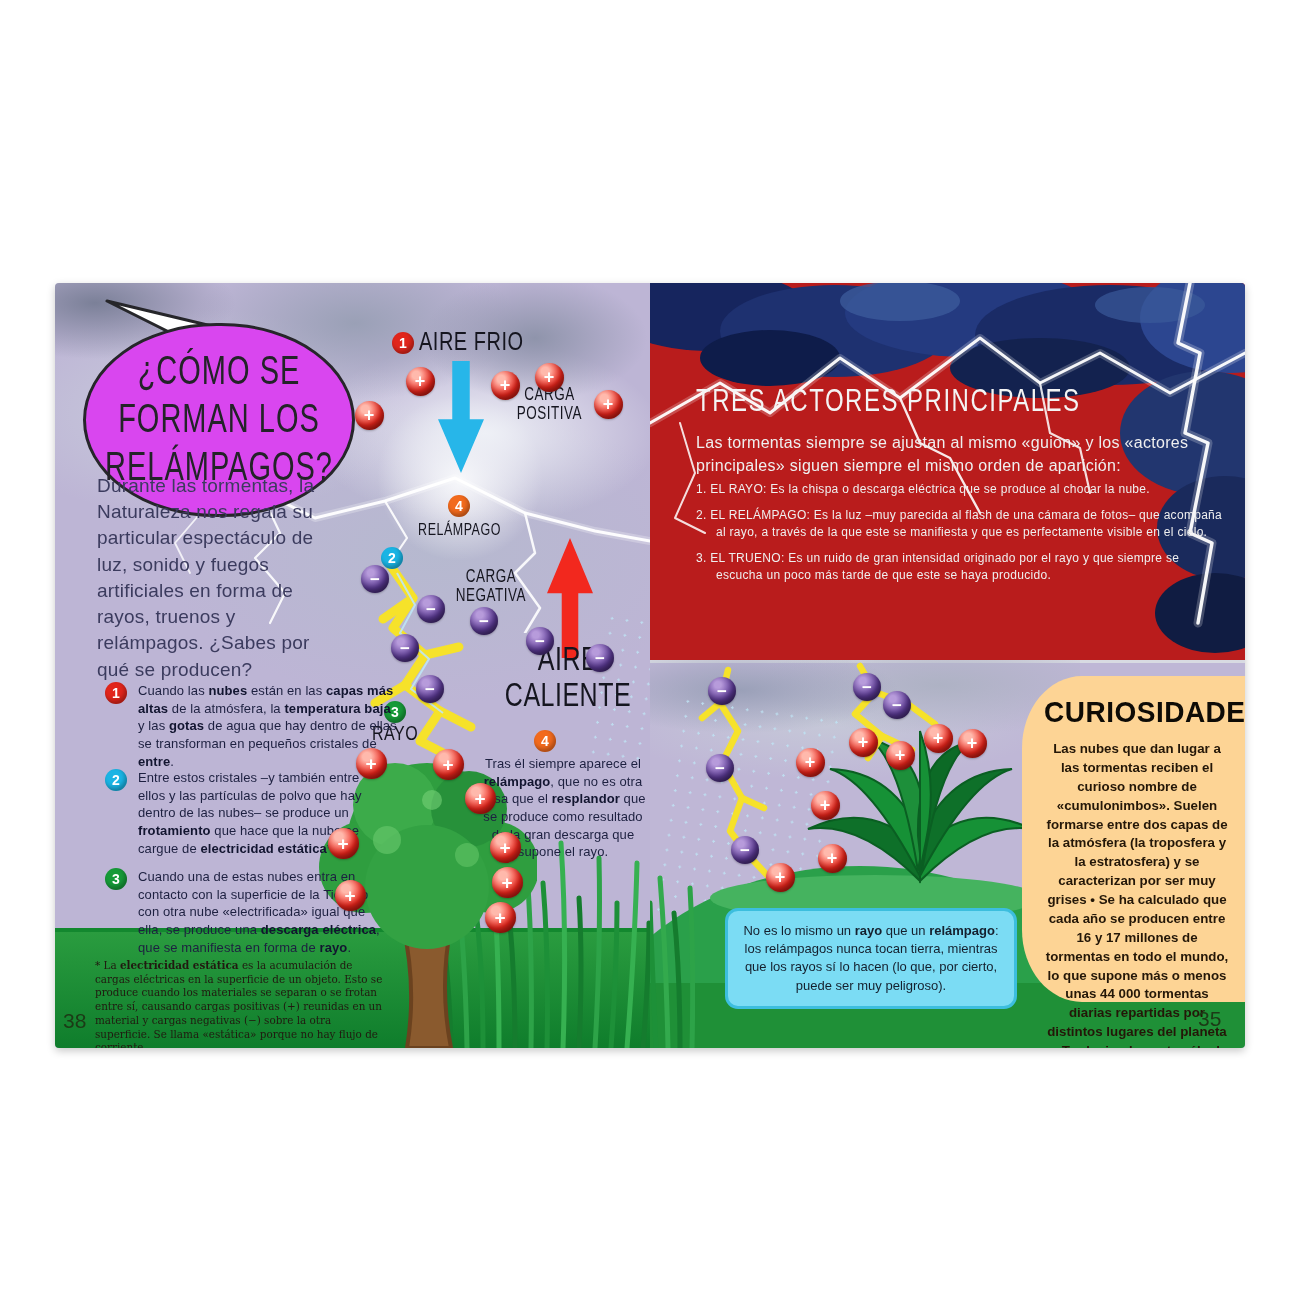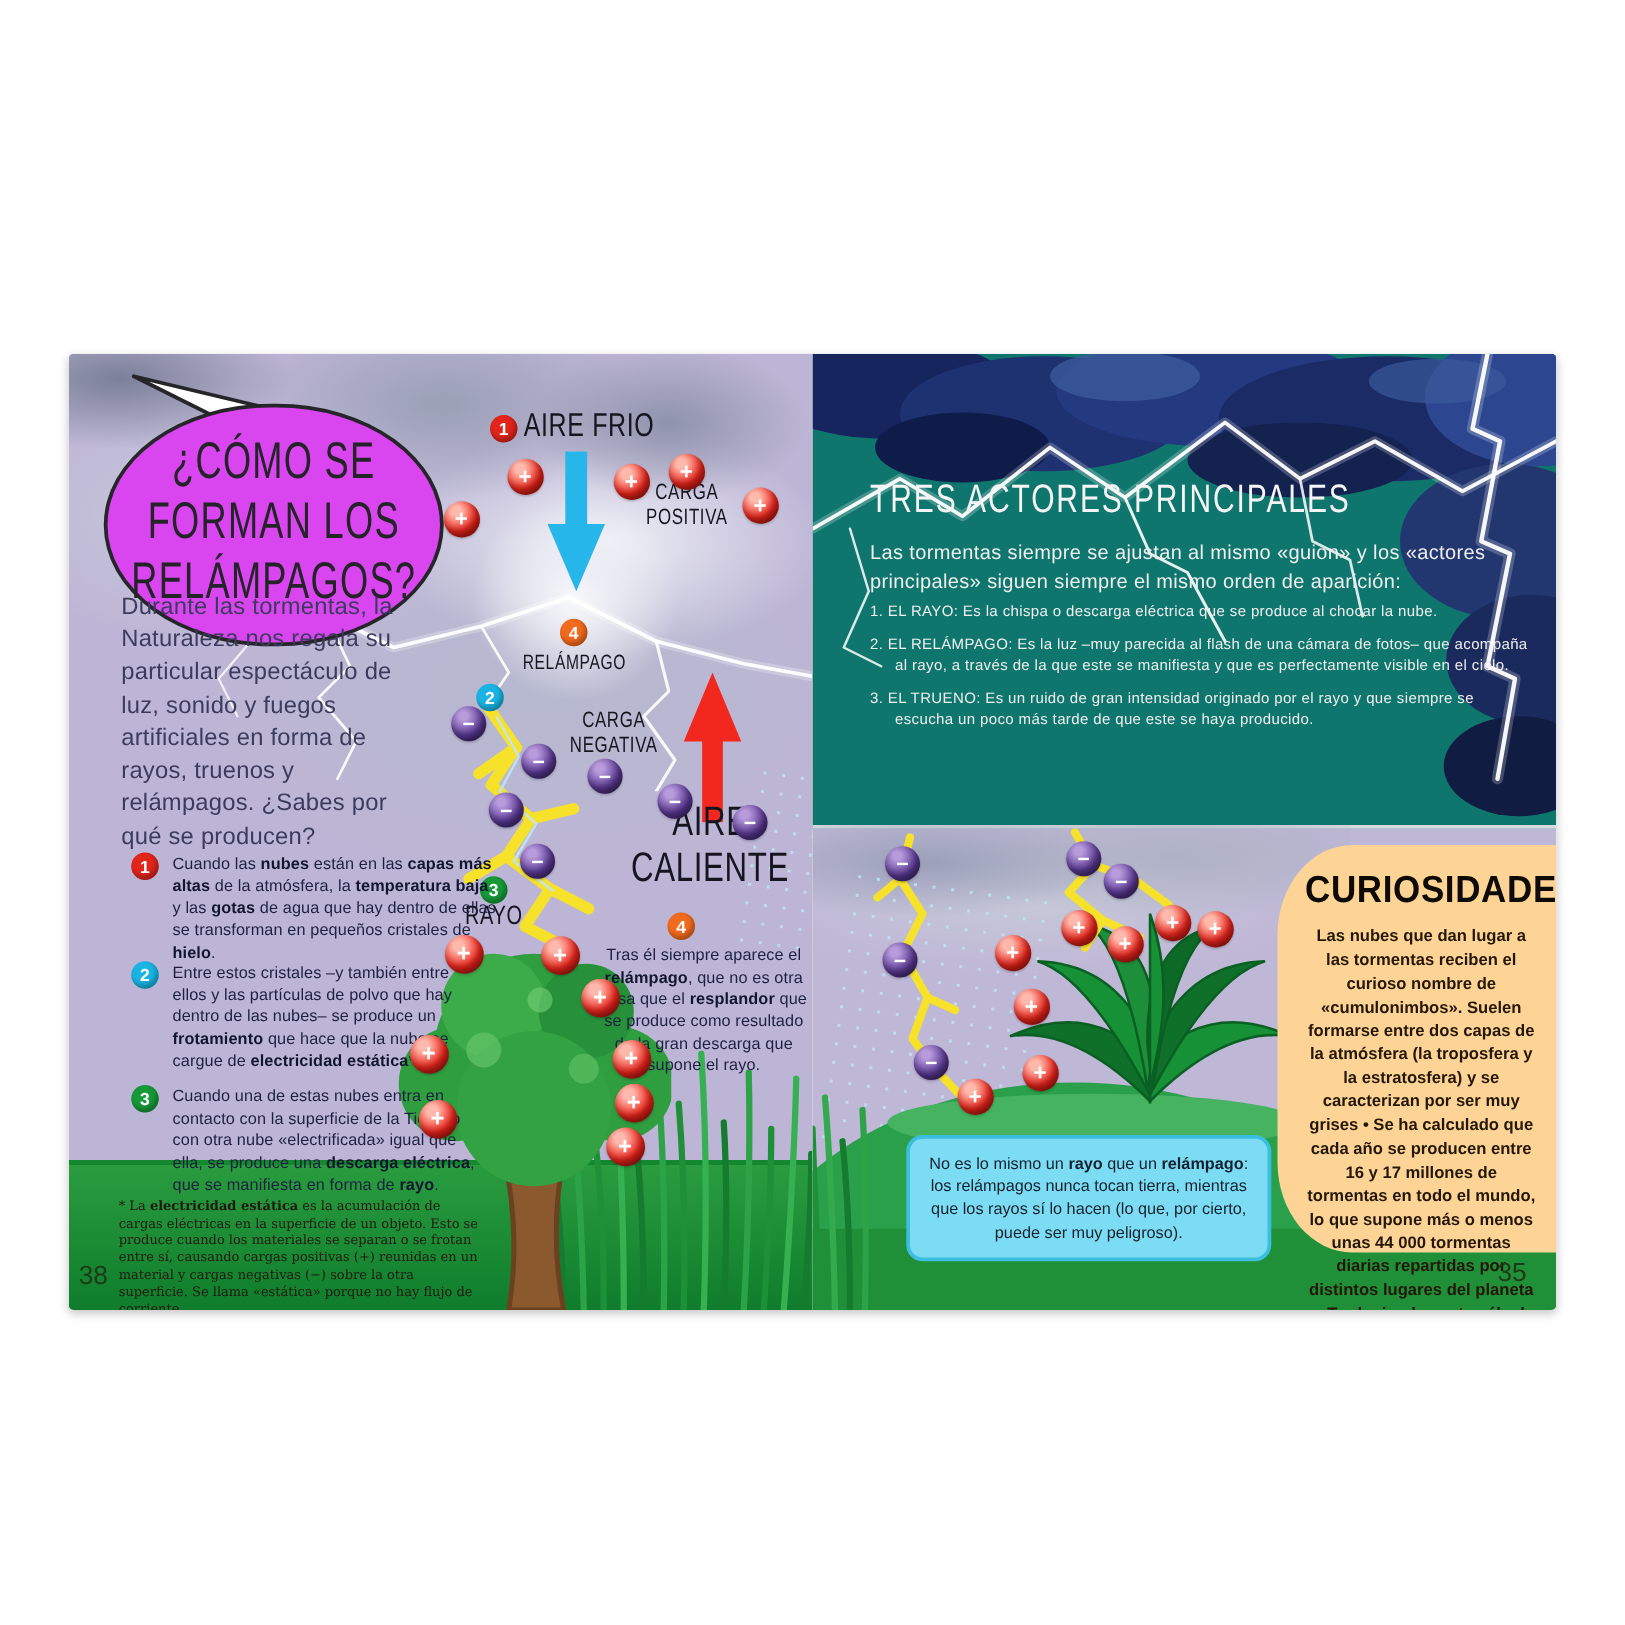--- a/index.html
+++ b/index.html
@@ -52,21 +52,21 @@
   .grass-band{position:absolute;left:0;top:645px;width:595px;height:120px;
               background:linear-gradient(#2a9c3f,#0e7c2b);border-top:4px solid #13882f;}
   .arrow{position:absolute;}
   #arrow-cold{left:383px;top:78px;width:46px;height:112px;background:#27b6e9;
               clip-path:polygon(31% 0,69% 0,69% 52%,100% 52%,50% 100%,0 52%,31% 52%);}
   #arrow-hot{left:492px;top:255px;width:46px;height:120px;background:#f2281e;
              clip-path:polygon(50% 0,100% 46%,68% 46%,68% 100%,32% 100%,32% 46%,0 46%);}
   .step4-col{position:absolute;left:423px;top:472px;width:170px;text-align:center;}
 
   
-  .storm-panel{position:absolute;left:0;top:0;width:595px;height:377px;background:#0f766e;
+  .storm-panel{position:absolute;left:0;top:0;width:595px;height:377px;background:#b91c1c;
                border-bottom:3px solid #d8dae2;overflow:hidden;}
   .panel-title{position:absolute;left:46px;top:104px;color:#f4f4f4;font-size:24px;letter-spacing:1.5px;font-weight:400;}
   .panel-intro{position:absolute;left:46px;top:148px;width:512px;color:#efefef;font-size:16px;
                line-height:1.45;letter-spacing:.3px;}
   .panel-items{position:absolute;left:46px;top:198px;width:528px;color:#efefef;font-size:12px;line-height:1.42;letter-spacing:.3px;}
   .panel-items p{margin:0 0 9px 0;padding-left:20px;text-indent:-20px;}
   .clouds-right{position:absolute;left:0;top:377px;width:430px;height:120px;background:
     radial-gradient(ellipse 220px 60px at 90px 30px,#9aa0b8,rgba(0,0,0,0) 72%),
     radial-gradient(ellipse 260px 70px at 290px 25px,#aeb2c4,rgba(0,0,0,0) 72%),
     radial-gradient(ellipse 300px 80px at 180px 60px,#c6c9d8,rgba(0,0,0,0) 75%);}
@@ -195,21 +195,21 @@
     <div class="bubble">
       <div class="bubble-title"><span class="ty" style="transform:scaleY(1.42);">¿CÓMO SE FORMAN LOS RELÁMPAGOS?</span></div>
     </div>
 
     <div class="intro">Durante las tormentas, la Naturaleza nos regala su particular espectáculo de luz, sonido y fuegos artificiales en forma de rayos, truenos y relámpagos. ¿Sabes por qué se producen?</div>
 
     <div class="step" style="left:50px;top:399px;">
       <div class="badge b-red" style="position:relative;flex:0 0 22px;">
             <span>1</span>
           </div>
-      <div class="step-text" style="width:262px;">Cuando las <b>nubes</b> están en las <b>capas más altas</b> de la atmósfera, la <b>temperatura baja</b> y las <b>gotas</b> de agua que hay dentro de ellas se transforman en pequeños cristales de <b>hielo</b>.</div>
+      <div class="step-text" style="width:262px;">Cuando las <b>nubes</b> están en las <b>capas más altas</b> de la atmósfera, la <b>temperatura baja</b> y las <b>gotas</b> de agua que hay dentro de ellas se transforman en pequeños cristales de <b>entre</b>.</div>
     </div>
     <div class="step" style="left:50px;top:486px;">
       <div class="badge b-cyan" style="position:relative;flex:0 0 22px;">
             <span>2</span>
           </div>
       <div class="step-text" style="width:230px;">Entre estos cristales –y también entre ellos y las partículas de polvo que hay dentro de las nubes– se produce un <b>frotamiento</b> que hace que la nube se cargue de <b>electricidad estática</b>*.</div>
     </div>
     <div class="step" style="left:50px;top:585px;">
       <div class="badge b-green" style="position:relative;flex:0 0 22px;">
             <span>3</span>

